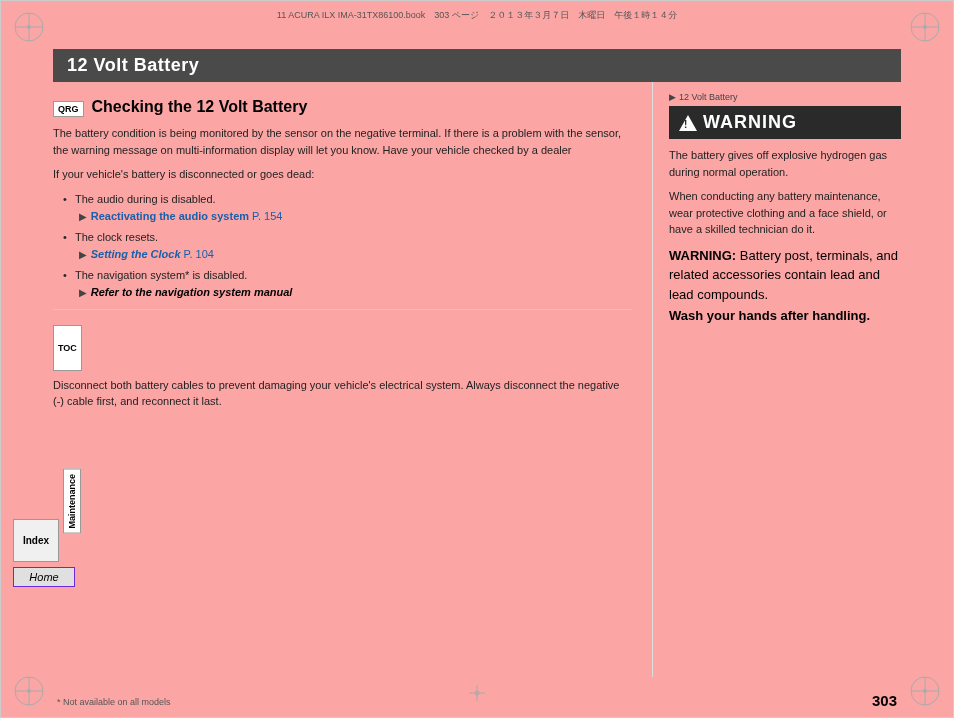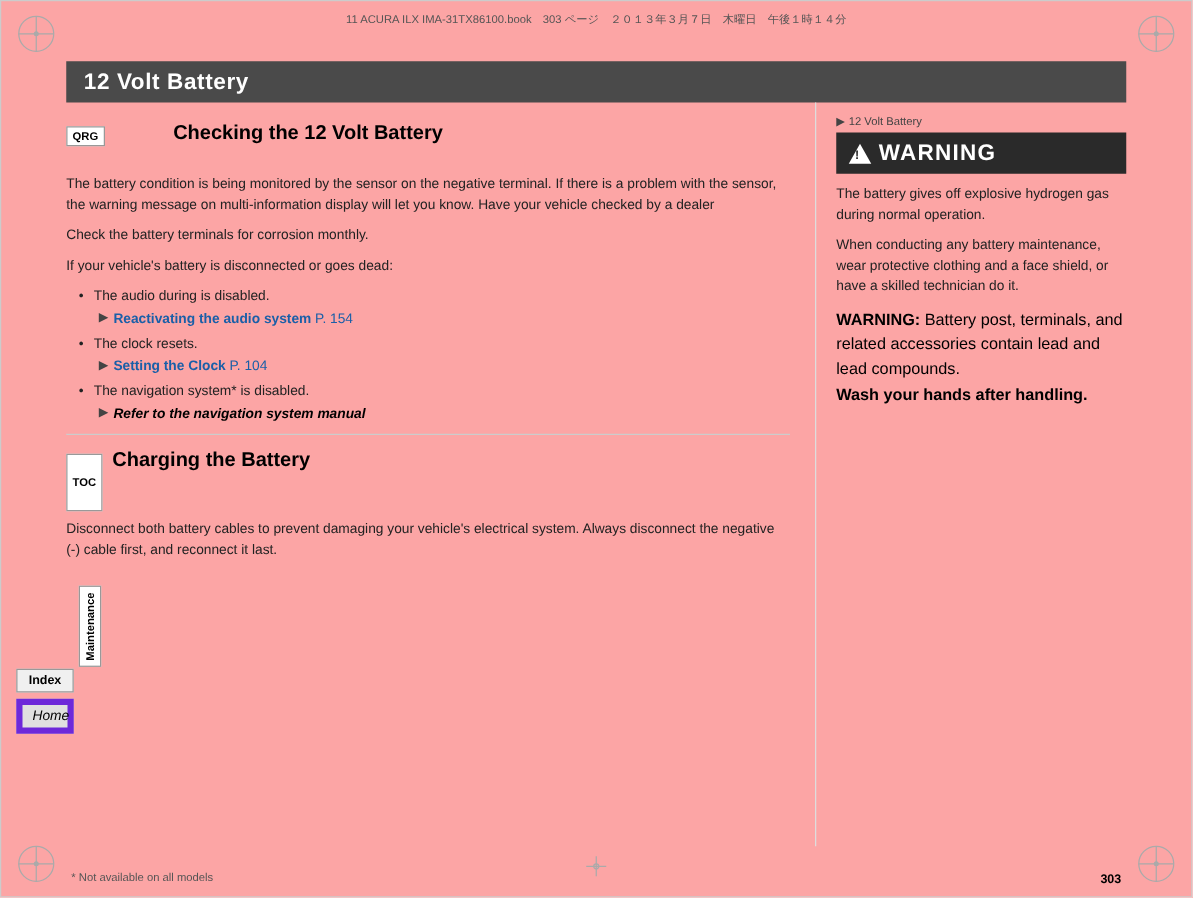--- a/index.html
+++ b/index.html
@@ -97,23 +97,22 @@
 
     .right-col {
       width: 248px;
       padding: 10px 0 10px 16px;
     }
 
     
     .section-header {
       display: flex;
       align-items: flex-start;
-      margin-bottom: 22px;
+      margin-bottom: 8px;
       margin-top: 4px;
-      gap: 47px;
     }
 
     .badge {
       background: #fff;
       border: 1px solid #999;
       font-size: 9px;
       font-weight: bold;
       padding: 2px 4px;
       margin-right: 8px;
       margin-top: 3px;
@@ -272,21 +271,21 @@
       line-height: 1.5;
       color: #333;
       margin-top: 6px;
     }
 
     
     .page-number {
       position: absolute;
       bottom: 8px;
       right: 56px;
-      font-size: 10px;
+      font-size: 15px;
       font-weight: bold;
       color: #000;
     }
 
     
     .footer-note {
       position: absolute;
       bottom: 10px;
       left: 56px;
       font-size: 9px;
@@ -352,58 +351,56 @@
     <div class="two-col">
 
       <div class="left-col">
 
         <div class="section-header">
           <div class="badge">QRG</div>
           <div class="section-title">Checking the 12 Volt Battery</div>
         </div>
 
         <p class="body-text">The battery condition is being monitored by the sensor on the negative terminal. If there is a problem with the sensor, the warning message on multi-information display will let you know. Have your vehicle checked by a dealer</p>
-        <p class="body-text">Check the battery terminals for corrosion monthly.</p>
         <p class="body-text">If your vehicle's battery is disconnected or goes dead:</p>
 
         <ul class="bullet-list">
 
           <li>
             <span>The audio during is disabled.</span>
             <div class="sub-link">
               <span class="link-icon">▶</span>
               <span class="link-text" style="color:#1a5fa8;font-weight:bold;cursor:pointer;">Reactivating the audio system</span>
               <span class="page-num">P. 154</span>
             </div>
           </li>
 
           <li>
             <span>The clock resets.</span>
             <div class="sub-link">
               <span class="link-icon">▶</span>
-              <span class="link-text" style="color:#1a5fa8;font-weight:bold;cursor:pointer;">Setting the Clock</span>
+              <span class="link-text" style="color:#1a5fa8;font-weight:bold;cursor:pointer;font-style:italic;">Setting the Clock</span>
               <span class="page-num">P. 104</span>
             </div>
           </li>
 
           <li>
             <span>The navigation system* is disabled.</span>
             <div class="sub-link">
               <span class="link-icon">▶</span>
               <span class="link-text italic-nav" style="color:#000;font-weight:bold;cursor:pointer;font-style:italic;">Refer to the navigation system manual</span>
             </div>
           </li>
         </ul>
 
         <hr class="divider-line">
 
         <div class="section2">
           <div class="section2-header">
             <div class="toc-badge badge">TOC</div>
-            <div class="section-title">Charging the Battery</div>
           </div>
           <p class="body-text">Disconnect both battery cables to prevent damaging your vehicle's electrical system. Always disconnect the negative (-) cable first, and reconnect it last.</p>
         </div>
 
         <div style="position:absolute; left: 10px; top: 420px; display:flex; flex-direction:column; gap:4px;">
           <div style="writing-mode:vertical-rl;transform:rotate(180deg);font-size:9px;font-weight:bold;border:1px solid #999;padding:4px 3px;background:#fff;cursor:pointer;text-align:center;">
             <span>Maintenance</span>
           </div>
         </div>
 
@@ -434,24 +431,24 @@
 
       </div>
 
     </div>
   </div>
 
   <div style="position:absolute;right:12px;top:350px;display:flex;flex-direction:column;gap:4px;">
   </div>
 
   <div style="position:absolute;left:12px;bottom:130px;display:flex;flex-direction:column;gap:5px;">
-    <div style="border:1px solid #999;padding:3px 8px;font-size:10px;font-weight:bold;background:#f0f0f0;cursor:pointer;text-align:center;width:46px;">
+    <div style="border:1px solid #999;padding:15px 8px;font-size:10px;font-weight:bold;background:#f0f0f0;cursor:pointer;text-align:center;width:46px;">
       <span>Index</span>
     </div>
-    <div style="border:5px solid #6d28d9;padding:3px 8px;font-size:11px;font-style:italic;background:#e0e0e0;cursor:pointer;text-align:center;width:46px;">
+    <div style="border:1px solid #6d28d9;padding:3px 8px;font-size:11px;font-style:italic;background:#e0e0e0;cursor:pointer;text-align:center;width:62px;">
       <span>Home</span>
     </div>
   </div>
 
   <div class="crosshair-bottom">
     <svg viewBox="0 0 20 20">
       <line x1="2" y1="10" x2="18" y2="10" stroke="#aaa" stroke-width="1"></line>
       <line x1="10" y1="2" x2="10" y2="18" stroke="#aaa" stroke-width="1"></line>
       <circle cx="10" cy="10" r="2" fill="none" stroke="#aaa" stroke-width="1"></circle>
     </svg>

